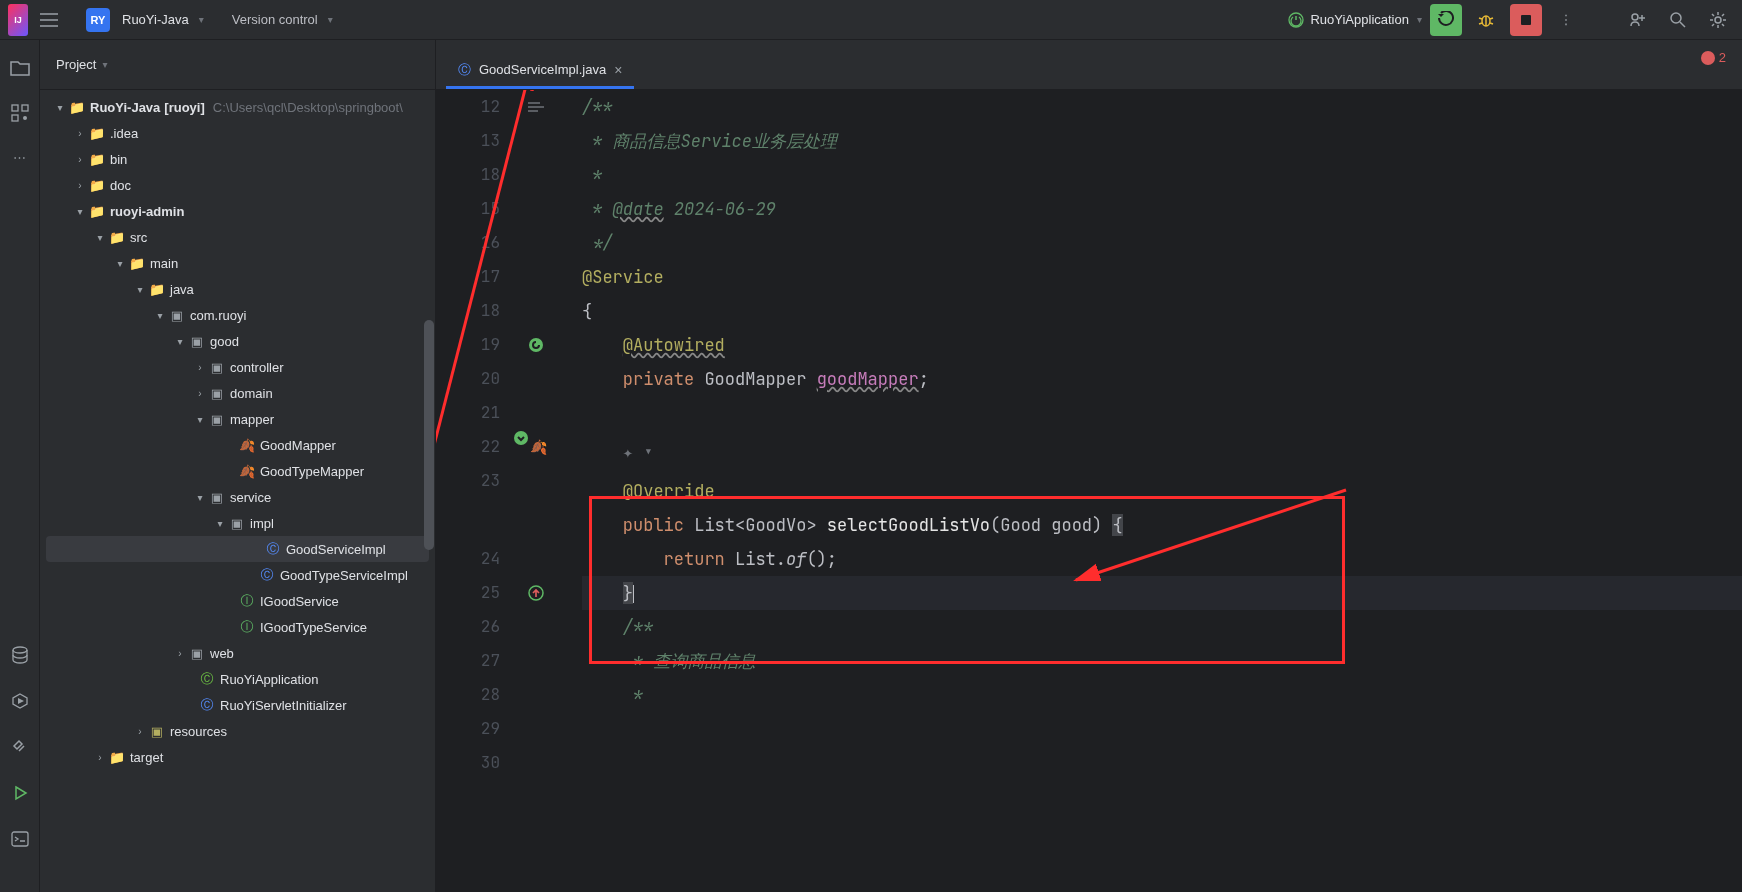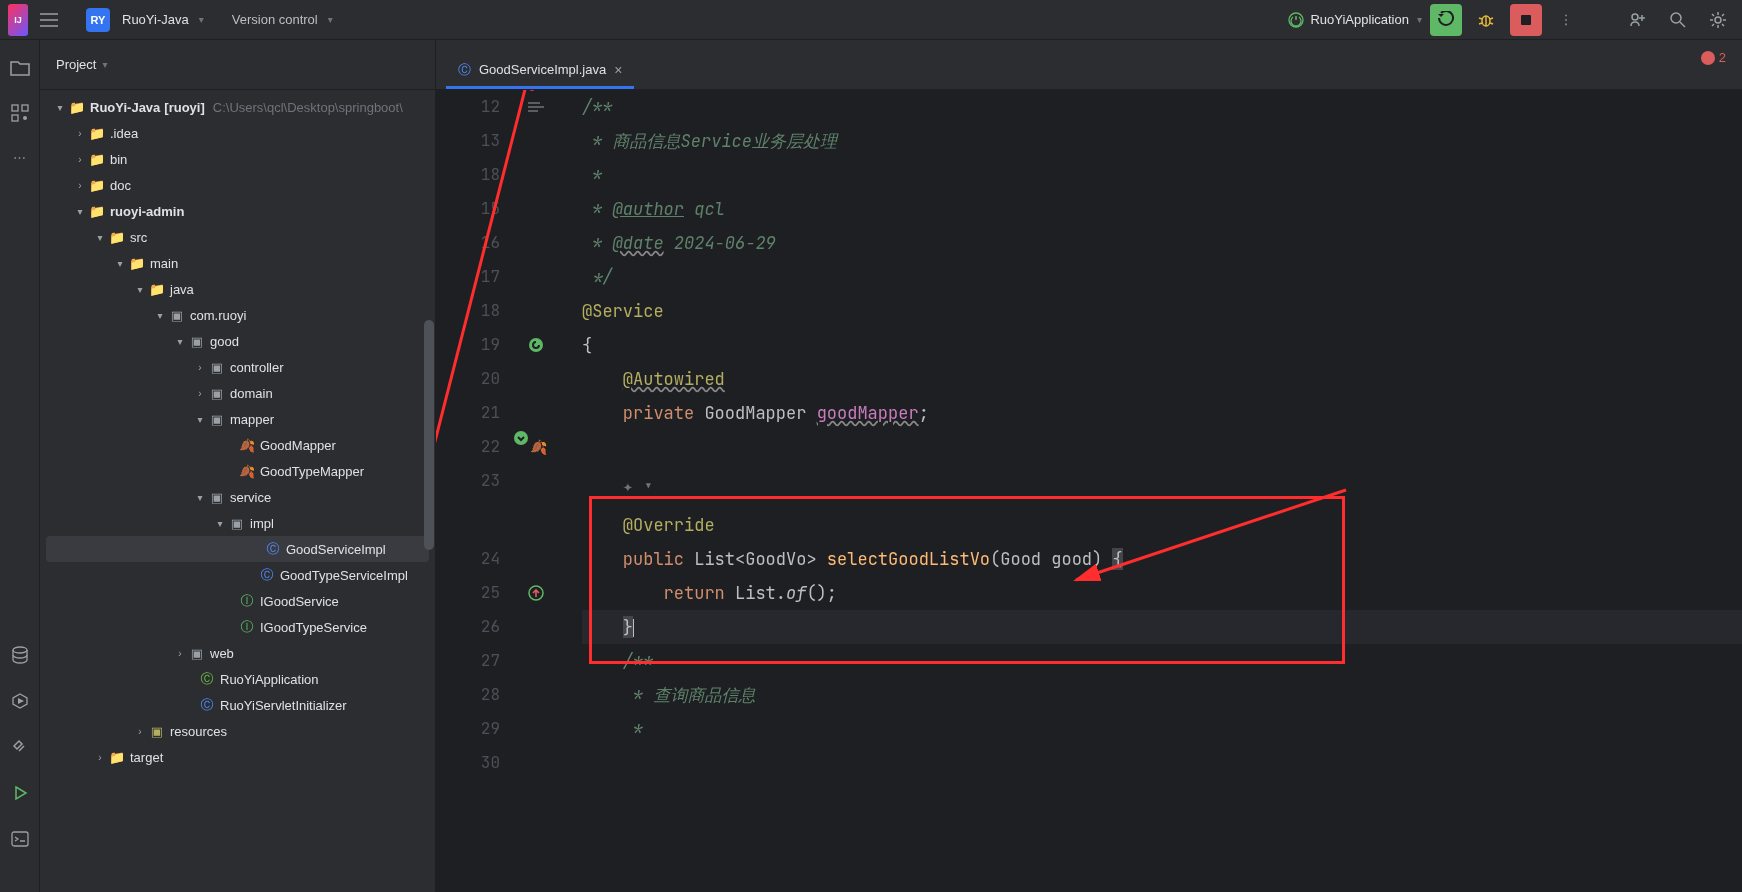--- a/index.html
+++ b/index.html
@@ -191,21 +191,21 @@
   position: relative;
 }
 .code-line {
   height: 34px;
   line-height: 34px;
   white-space: pre;
 }
 .c-doc { color: #5f826b; font-style: italic; }
 .c-kw { color: #cf8e6d; }
 .c-anno { color: #b3ae60; }
-.c-method { color: #fdba74; }
+.c-method { color: #e5e5e5; }
 .c-field { color: #c77dbb; }
 .c-plain { color: #bcbec4; }
 
 .inspect-badge {
   position: absolute;
   right: 16px;
   top: 10px;
   display: flex;
   align-items: center;
   gap: 4px;
@@ -549,21 +549,20 @@
         <div class="gutter-line"><span>27</span></div>
         <div class="gutter-line"><span>28</span></div>
         <div class="gutter-line"><span>29</span></div>
         <div class="gutter-line"><span>30</span></div>
       </div>
 
       <div class="code">
         <div class="code-line"><span class="c-doc">/**</span></div>
         <div class="code-line"><span class="c-doc"> * 商品信息Service业务层处理</span></div>
         <div class="code-line"><span class="c-doc"> *</span></div>
-        <div class="code-line"><span class="c-doc"> * </span><span class="c-doc" style="text-decoration:underline">@author</span><span class="c-doc"> qcl</span></div>
         <div class="code-line"><span class="c-doc"> * </span><span class="c-doc" style="text-decoration:underline wavy #888">@date</span><span class="c-doc"> 2024-06-29</span></div>
         <div class="code-line"><span class="c-doc"> */</span></div>
         <div class="code-line"><span class="c-anno">@Service</span></div>
         <div class="code-line"><span class="c-plain">{</span></div>
         <div class="code-line">    <span class="c-anno" style="text-decoration:underline wavy #888">@Autowired</span></div>
         <div class="code-line">    <span class="c-kw">private</span> <span class="c-plain">GoodMapper</span> <span class="c-field" style="text-decoration:underline wavy #888">goodMapper</span><span class="c-plain">;</span></div>
         <div class="code-line"></div>
         <div class="code-line" style="height:44px;line-height:44px">    <span style="color:#6f737a">✦ ▾</span></div>
         <div class="code-line">    <span class="c-anno">@Override</span></div>
         <div class="code-line">    <span class="c-kw">public</span> <span class="c-plain">List&lt;GoodVo&gt;</span> <span class="c-method">selectGoodListVo</span><span class="c-plain">(Good good)</span> <span class="c-plain" style="background:#43454a">{</span></div>

